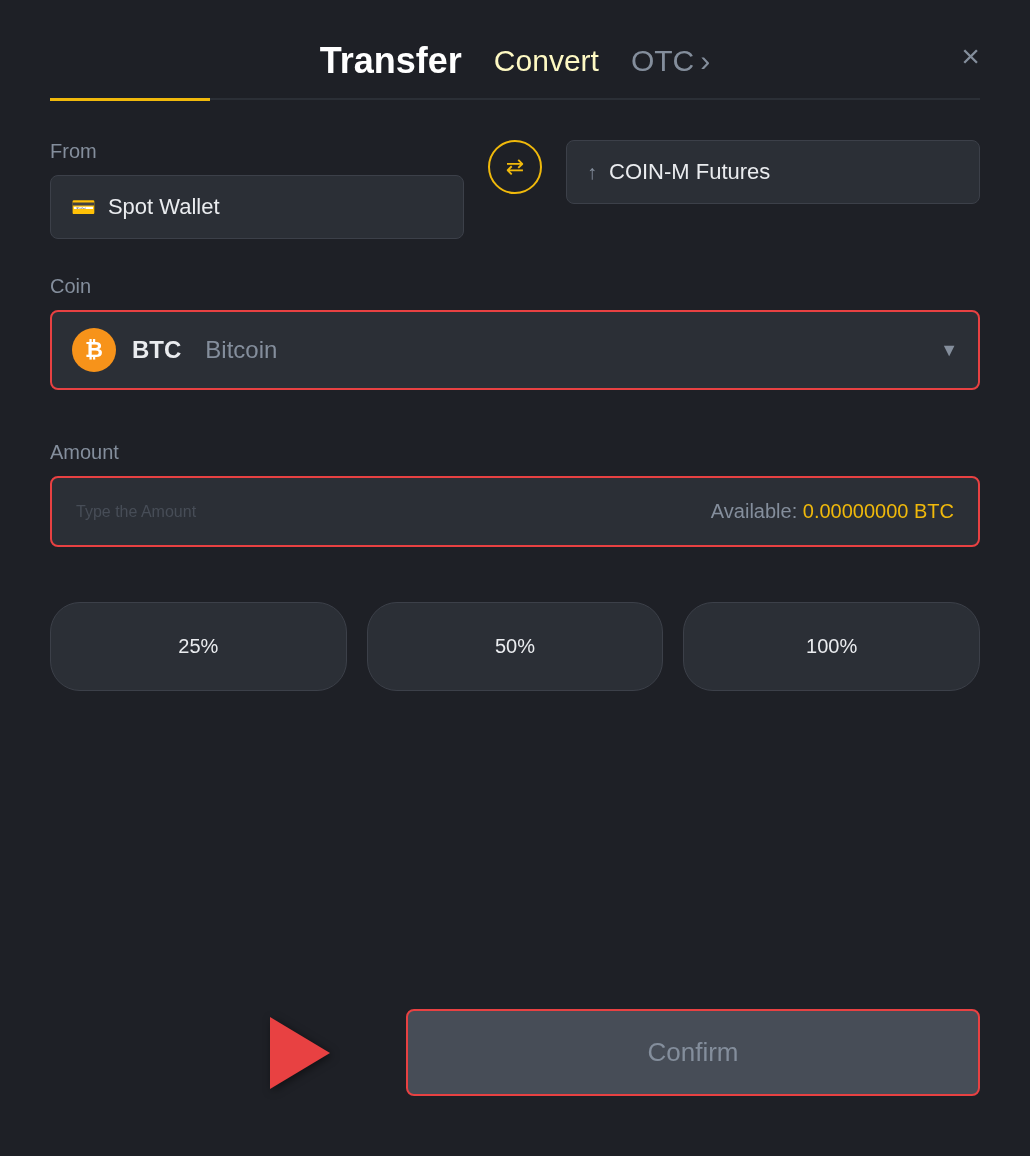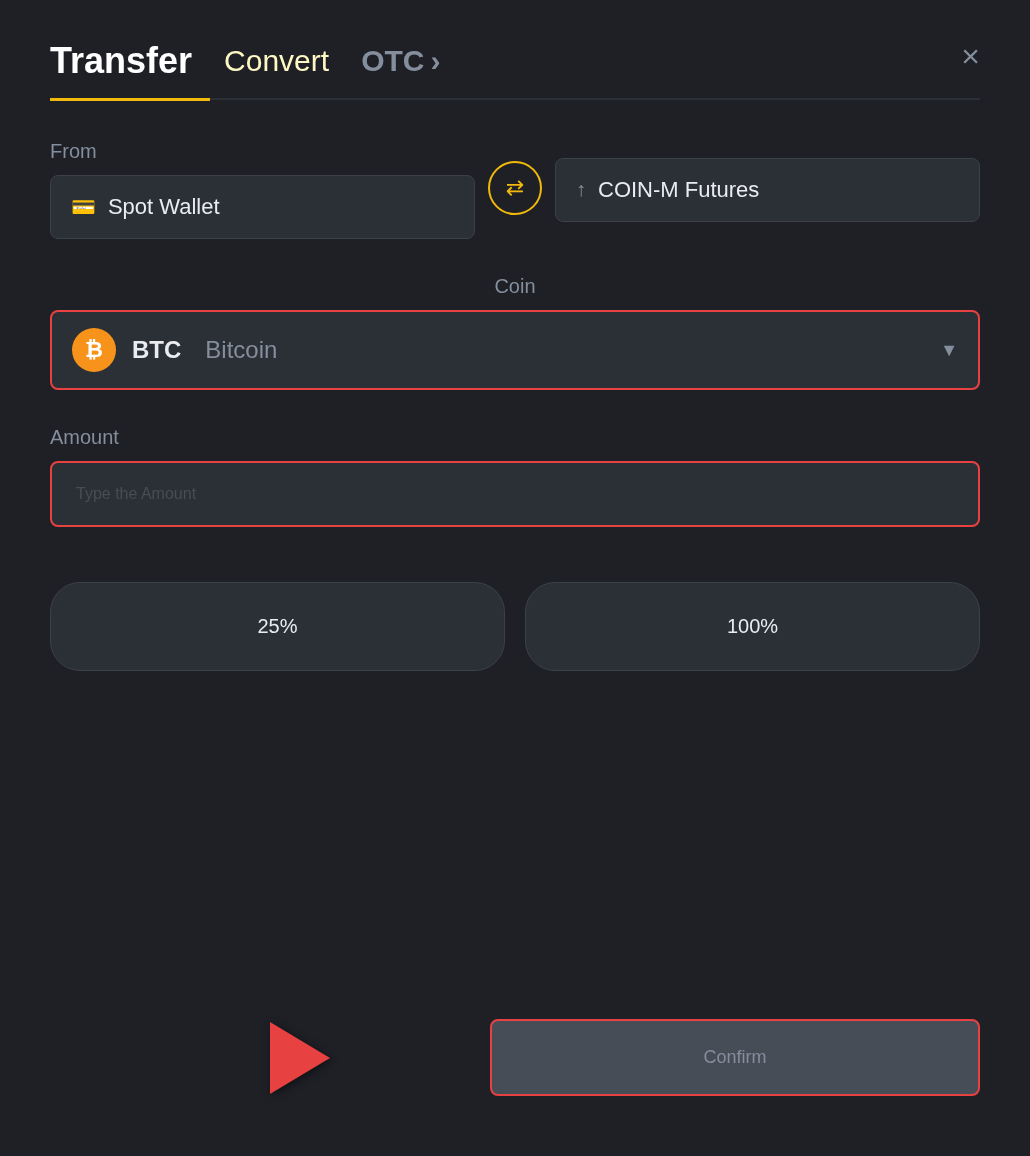--- a/index.html
+++ b/index.html
@@ -23,41 +23,42 @@
       flex-direction: column;
     }
 
     
     .header {
       display: flex;
       align-items: center;
       gap: 32px;
       margin-bottom: 0;
       position: relative;
+      justify-content: center;
     }
 
     .tab-transfer {
       font-size: 36px;
       font-weight: 700;
       color: #ffffff;
       cursor: pointer;
       padding-bottom: 16px;
     }
 
     .tab-convert {
       font-size: 30px;
       font-weight: 400;
       color: #fef9c3;
       cursor: pointer;
       padding-bottom: 16px;
     }
 
     .tab-otc {
       font-size: 30px;
-      font-weight: 700;
+      font-weight: 400;
       color: #848e9c;
       cursor: pointer;
       padding-bottom: 16px;
       display: flex;
       align-items: center;
       gap: 6px;
     }
 
     .close-btn {
       position: absolute;
@@ -84,22 +85,22 @@
       left: 0;
       top: 0;
       width: 160px;
       height: 3px;
       background: #f0b90b;
     }
 
     
     .from-to-row {
       display: flex;
-      align-items: center;
-      gap: 0;
+      align-items: flex-start;
+      gap: 11px;
       margin-bottom: 36px;
     }
 
     .from-section {
       flex: 1;
     }
 
     .to-section {
       flex: 1;
     }
@@ -151,22 +152,21 @@
       cursor: pointer;
       display: flex;
       align-items: center;
       justify-content: center;
       color: #f0b90b;
       font-size: 22px;
     }
 
     
     .coin-section {
-      margin-bottom: 36px;
-      text-align: center;
+      margin-bottom: 51px;
     }
 
     .coin-selector {
       background: #2b2f36;
       border: 2px solid #e84142;
       border-radius: 8px;
       padding: 16px 20px;
       display: flex;
       align-items: center;
       gap: 16px;
@@ -281,22 +281,22 @@
       border-bottom: 36px solid transparent;
       border-left: 60px solid #e84142;
       filter: drop-shadow(2px 2px 4px rgba(0,0,0,0.5));
     }
 
     .confirm-btn {
       background: #474d57;
       border: 2px solid #e84142;
       border-radius: 8px;
       padding: 26px 0;
-      width: 490px;
-      font-size: 18px;
+      width: 574px;
+      font-size: 26px;
       color: #848e9c;
       cursor: pointer;
       text-align: center;
     }
   </style>
 </head>
 <body>
 
 <div class="modal">
 
@@ -346,25 +346,30 @@
       <span class="coin-name">BTC</span>
       <span class="coin-full-name">Bitcoin</span>
       <span class="coin-chevron">▼</span>
     </div>
   </div>
 
   <div class="amount-section">
     <div class="field-label">Amount</div>
     <div class="amount-input-box">
       <span class="amount-placeholder">Type the Amount</span>
+      <span class="amount-available">
+        <span>Available:</span>
+        <span class="amount-available-value">0.00000000 BTC</span>
+      </span>
     </div>
   </div>
 
   <div class="percent-row">
     <button class="percent-btn">25%</button>
+    <button class="percent-btn">50%</button>
     <button class="percent-btn">100%</button>
   </div>
 
   <div class="bottom-area">
     <div class="arrow-wrapper">
       <div class="arrow-icon"></div>
     </div>
     <button class="confirm-btn">Confirm</button>
   </div>
 

